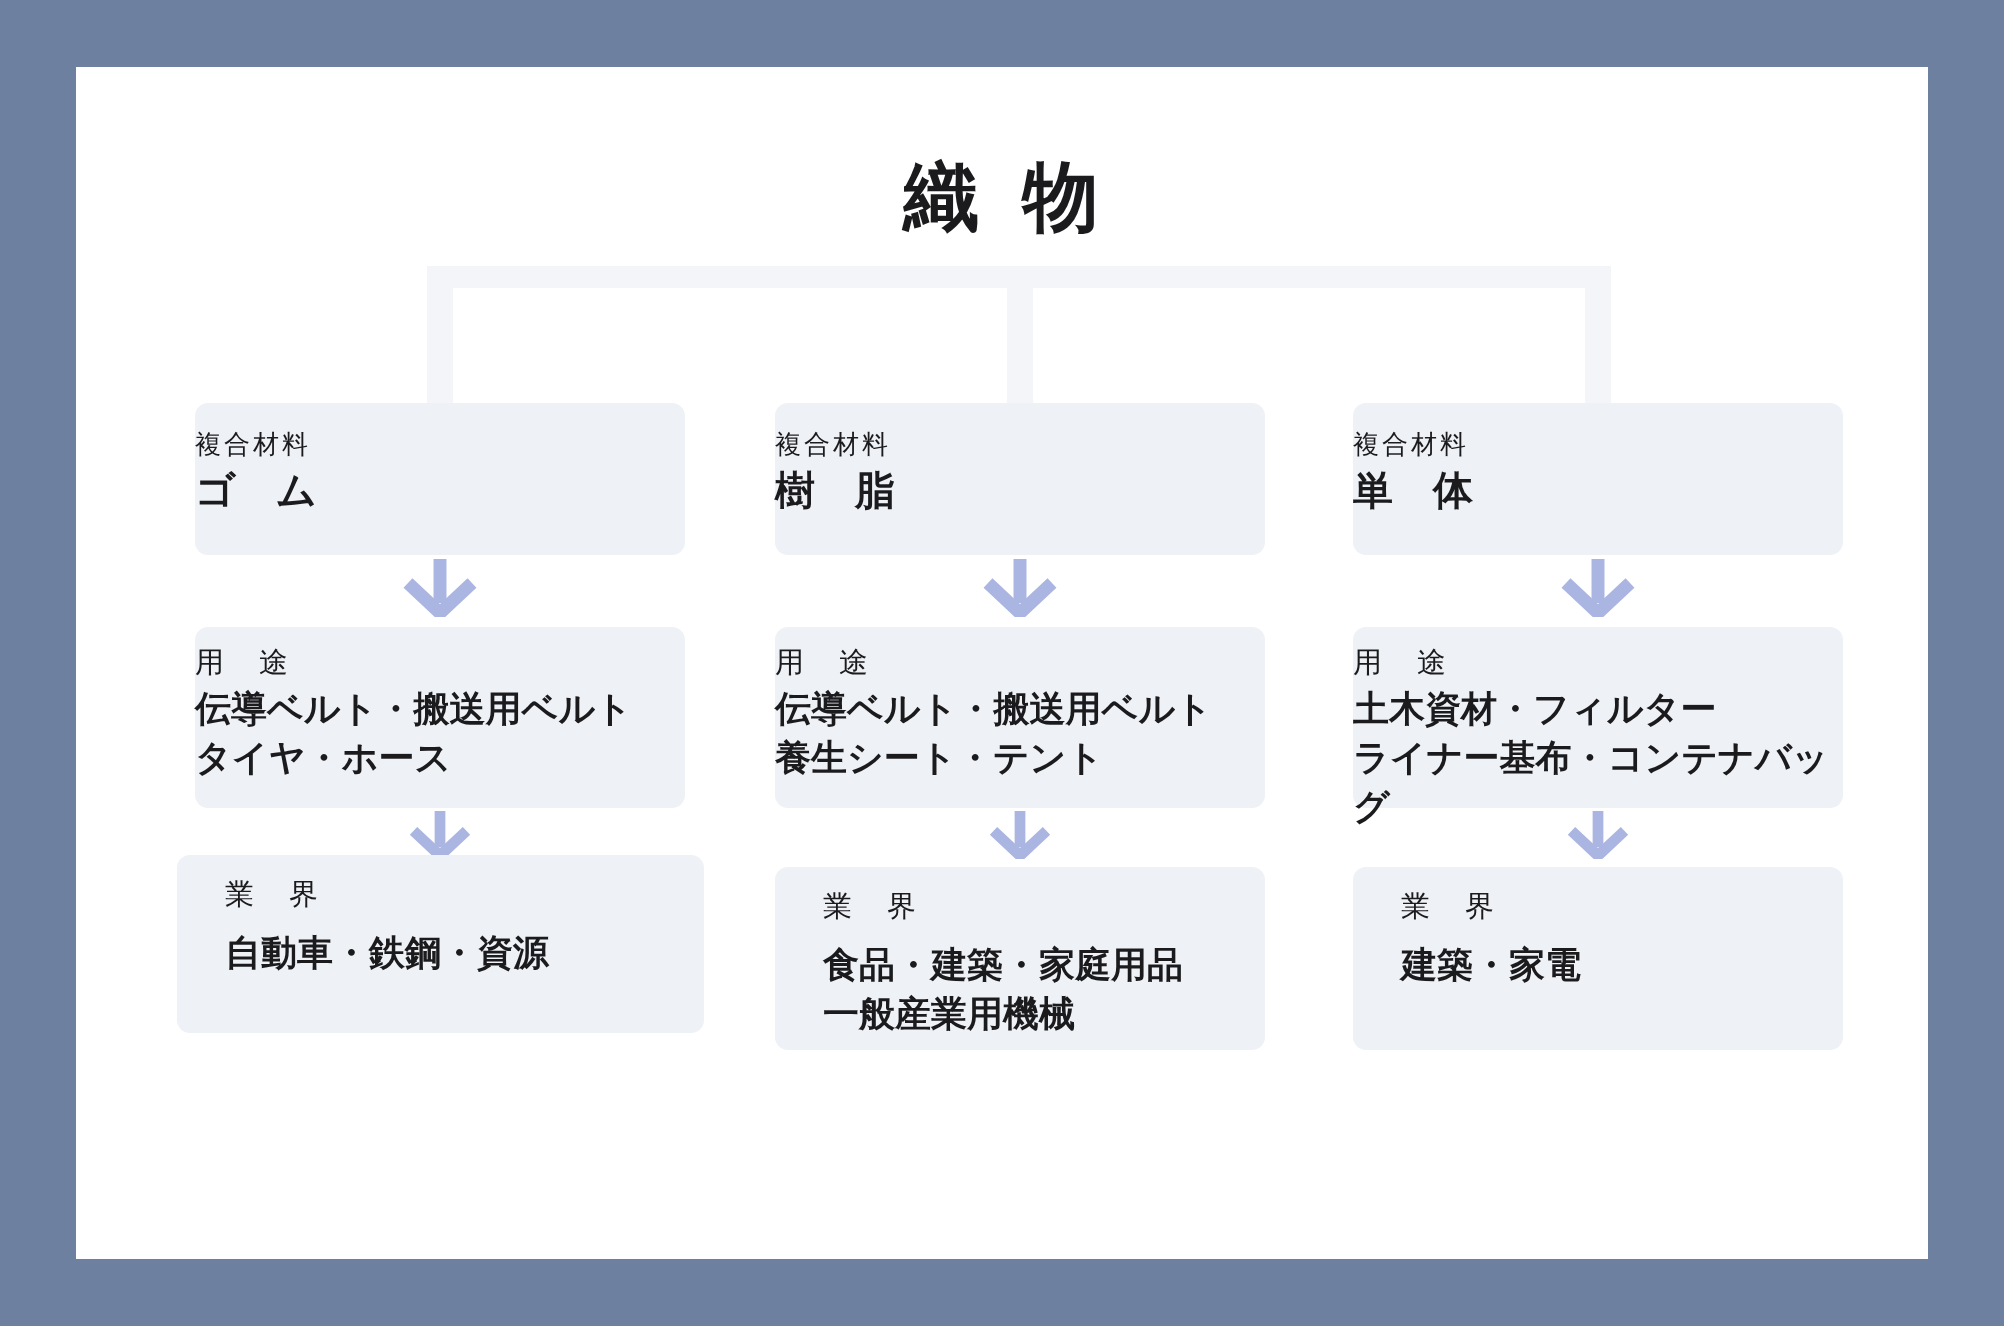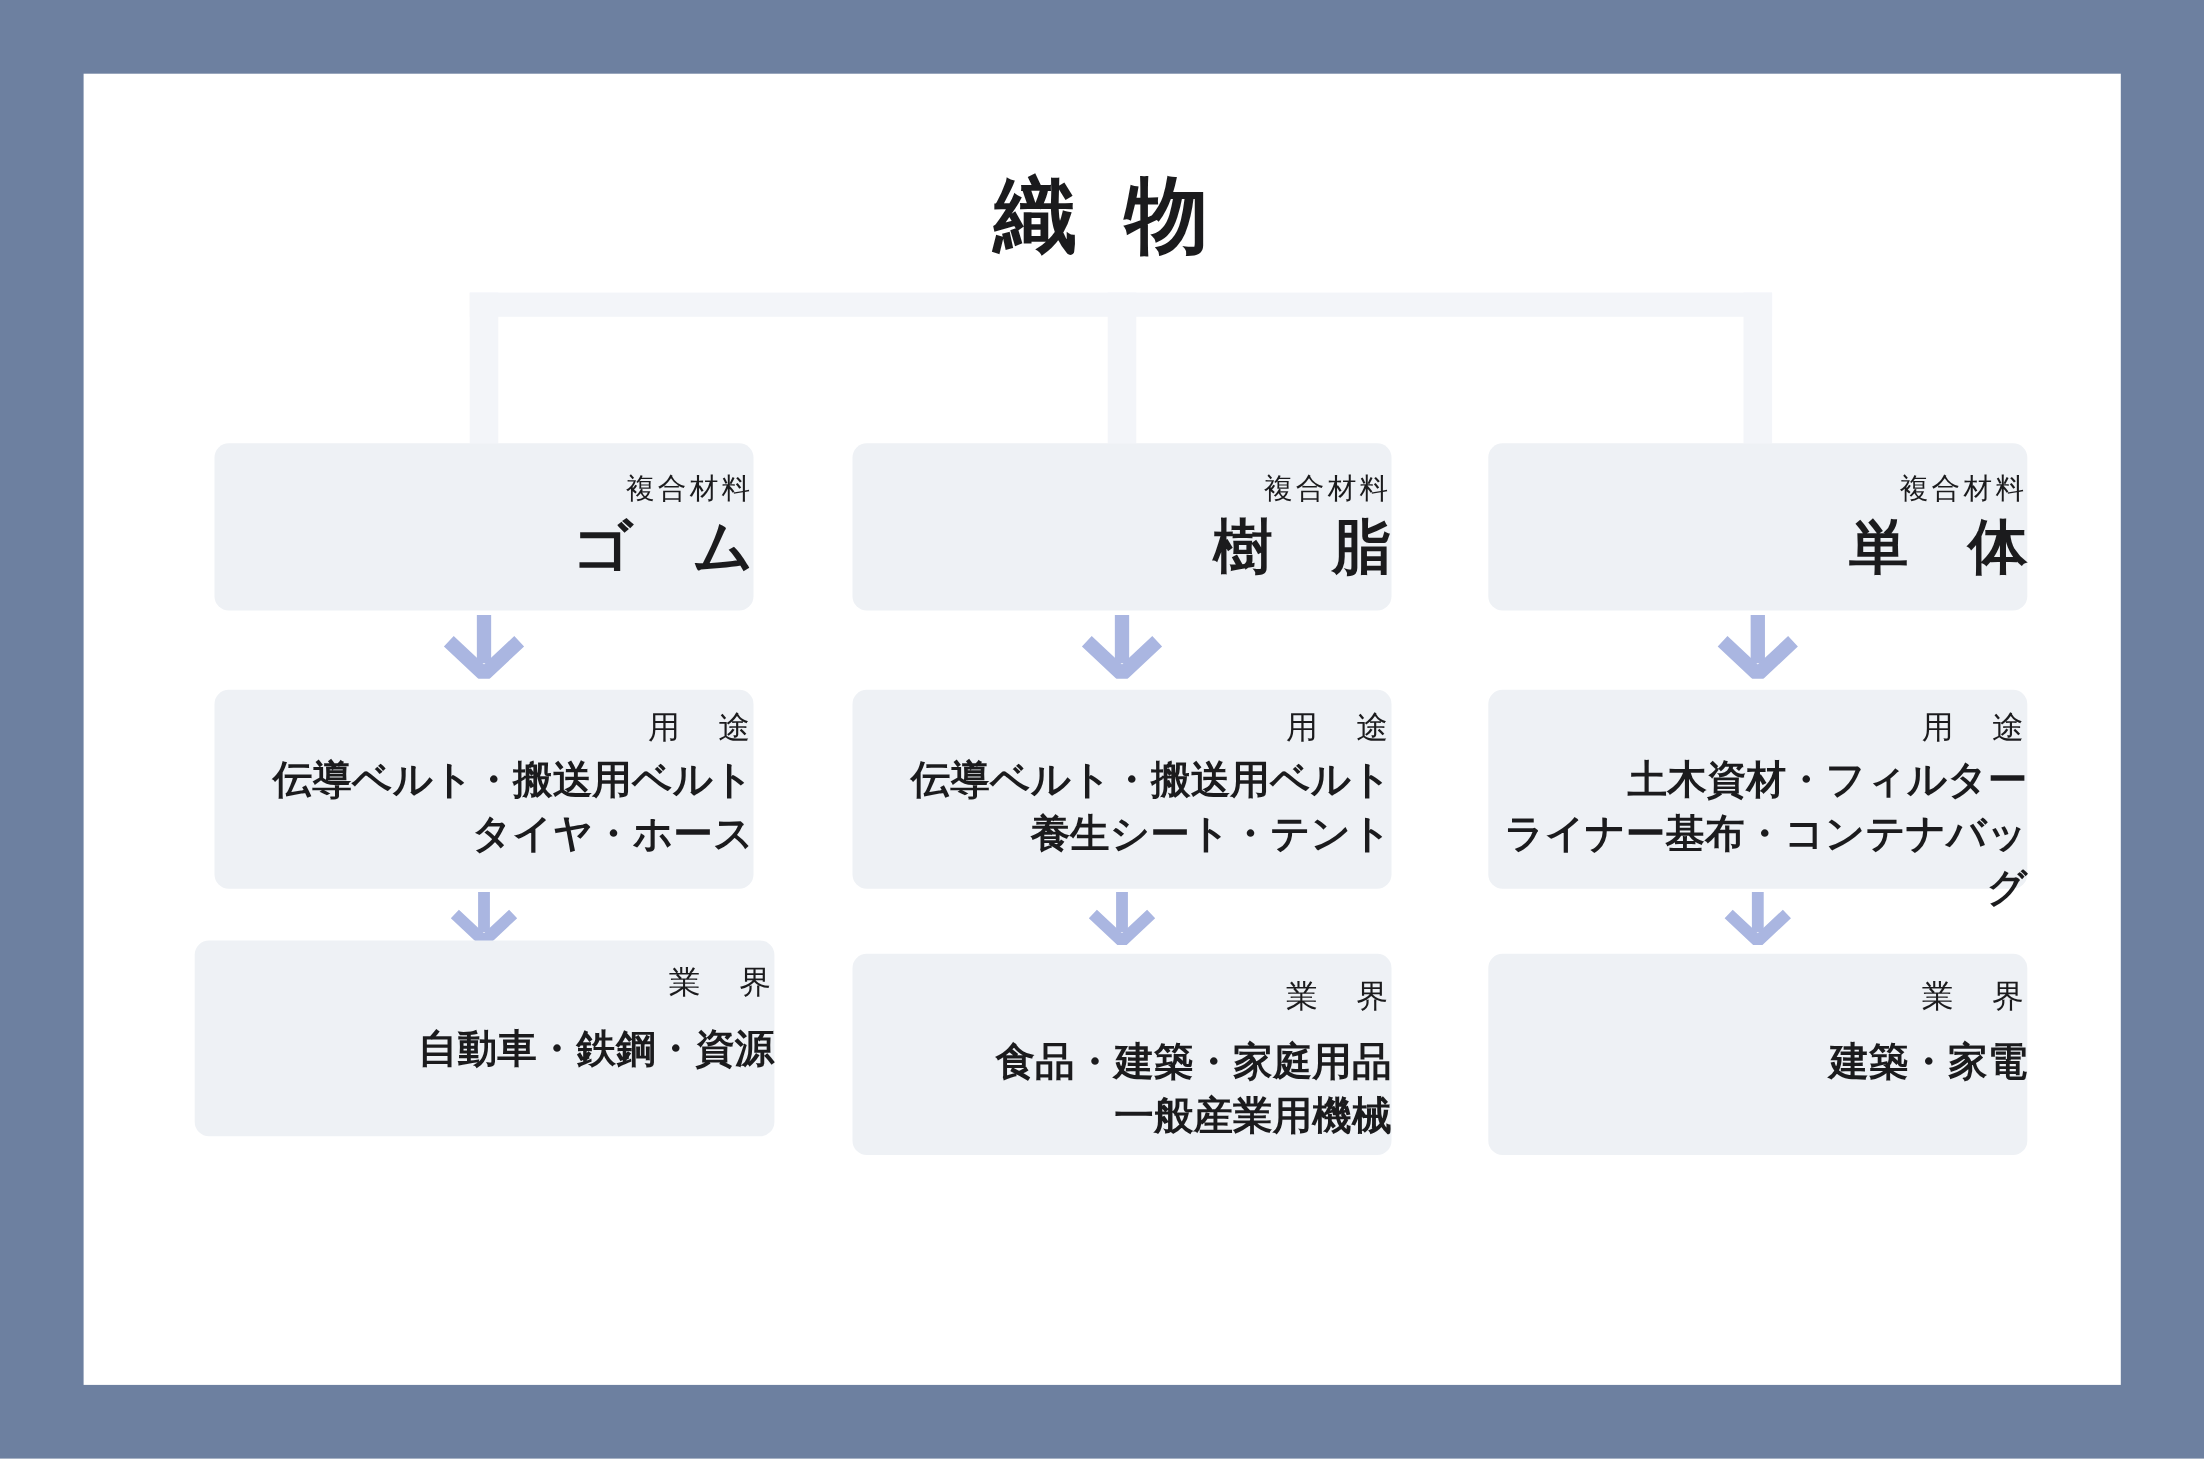--- a/index.html
+++ b/index.html
@@ -63,21 +63,21 @@
   }
   .col-1{left:119px;}
   .col-2{left:699px;}
   .col-3{left:1277px;}
 
   .box{
     position:absolute;
     left:0;
     width:490px;
     background:var(--box_bg);
-    text-align:right;
+    text-align:left;
     border-radius:13px;
   }
   .box-label{
     font-size:26px;
     font-weight:500;
     letter-spacing:3px;
     line-height:1.2;
     color:var(--text);
   }
   .box-line{
@@ -85,25 +85,24 @@
     font-weight:700;
     line-height:49px;
     color:var(--text);
   }
   .material{
     top:0; height:152px;
     padding-top:26px;
   }
   .material-name{
     margin-top:8px;
-    font-size:54px;
+    font-size:40px;
     font-weight:700;
     line-height:1.1;
     color:var(--text);
-    margin-left:44px;
   }
   .usage{
     top:224px; height:181px;
     padding-top:18px;
   }
   .usage .box-label{font-size:29px; margin-bottom:4px;}
   .industry{
     top:464px; height:183px;
     padding-top:22px;
     padding-left:48px;

